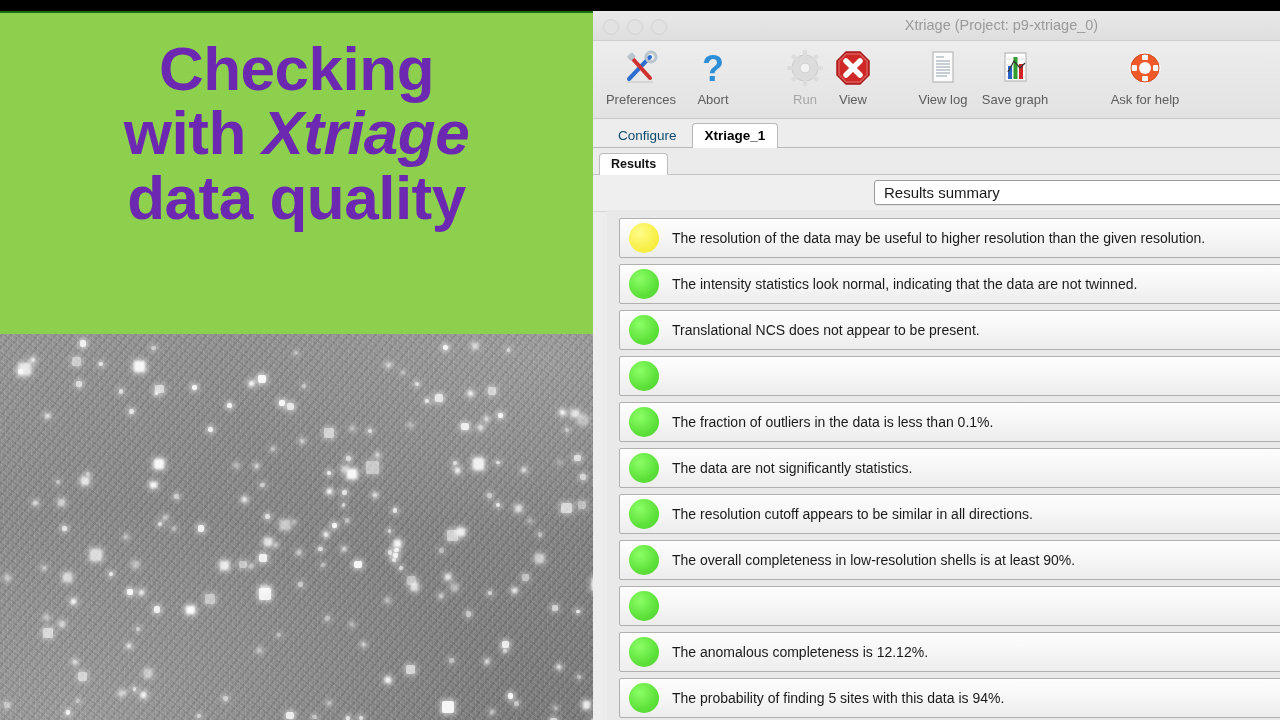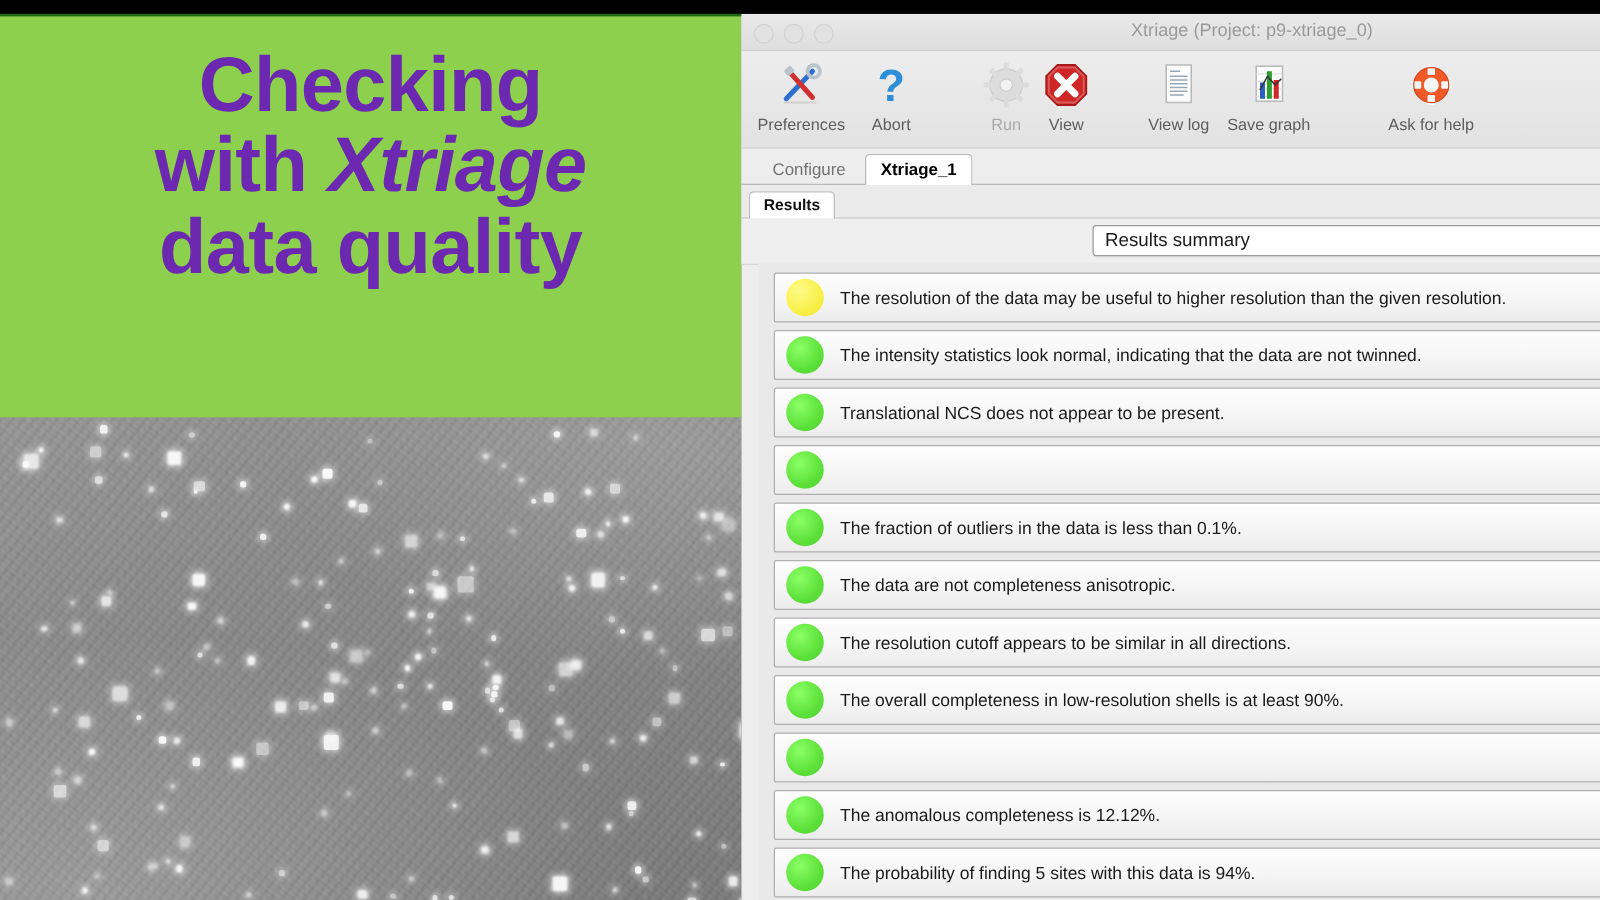--- a/index.html
+++ b/index.html
@@ -78,21 +78,21 @@
   .tb-icon{height:44px;display:flex;align-items:center;justify-content:center;}
   .tb-label{font-size:13px;color:#5d5d5d;margin-top:2px;white-space:nowrap;}
   .tb-item.disabled .tb-label{color:#a8a8a8;}
 
   
   .tabstrip{
     position:relative;height:28px;background:#ededed;
     border-bottom:1px solid #b9b9b9;display:flex;align-items:flex-end;padding-left:12px;
   }
   .tab{
-    font-size:13.5px;color:#737373;padding:4px 12px 5px;margin-right:2px;
+    font-size:13.5px;color:#0c4a6e;padding:4px 12px 5px;margin-right:2px;
     border:1px solid transparent;border-bottom:none;position:relative;top:1px;
     border-radius:4px 4px 0 0;white-space:nowrap;
   }
   .tab.active{
     background:#fff;border-color:#b9b9b9;font-weight:bold;color:#000;
     box-shadow:0 -1px 0 #fff inset;
   }
   .subtabstrip{
     position:relative;height:26px;background:#ebebeb;
     border-bottom:1px solid #c3c3c3;display:flex;align-items:flex-end;padding-left:6px;
@@ -505,21 +505,21 @@
         </div>
         <div class="row">
           <div class="dot green"></div>
         </div>
         <div class="row">
           <div class="dot green"></div>
           <div class="row-text">The fraction of outliers in the data is less than 0.1%.</div>
         </div>
         <div class="row">
           <div class="dot green"></div>
-          <div class="row-text">The data are not completeness anisotropic.</div>
+          <div class="row-text">The data are not significantly statistics.</div>
         </div>
         <div class="row">
           <div class="dot green"></div>
           <div class="row-text">The resolution cutoff appears to be similar in all directions.</div>
         </div>
         <div class="row">
           <div class="dot green"></div>
           <div class="row-text">The overall completeness in low-resolution shells is at least 90%.</div>
         </div>
         <div class="row">

